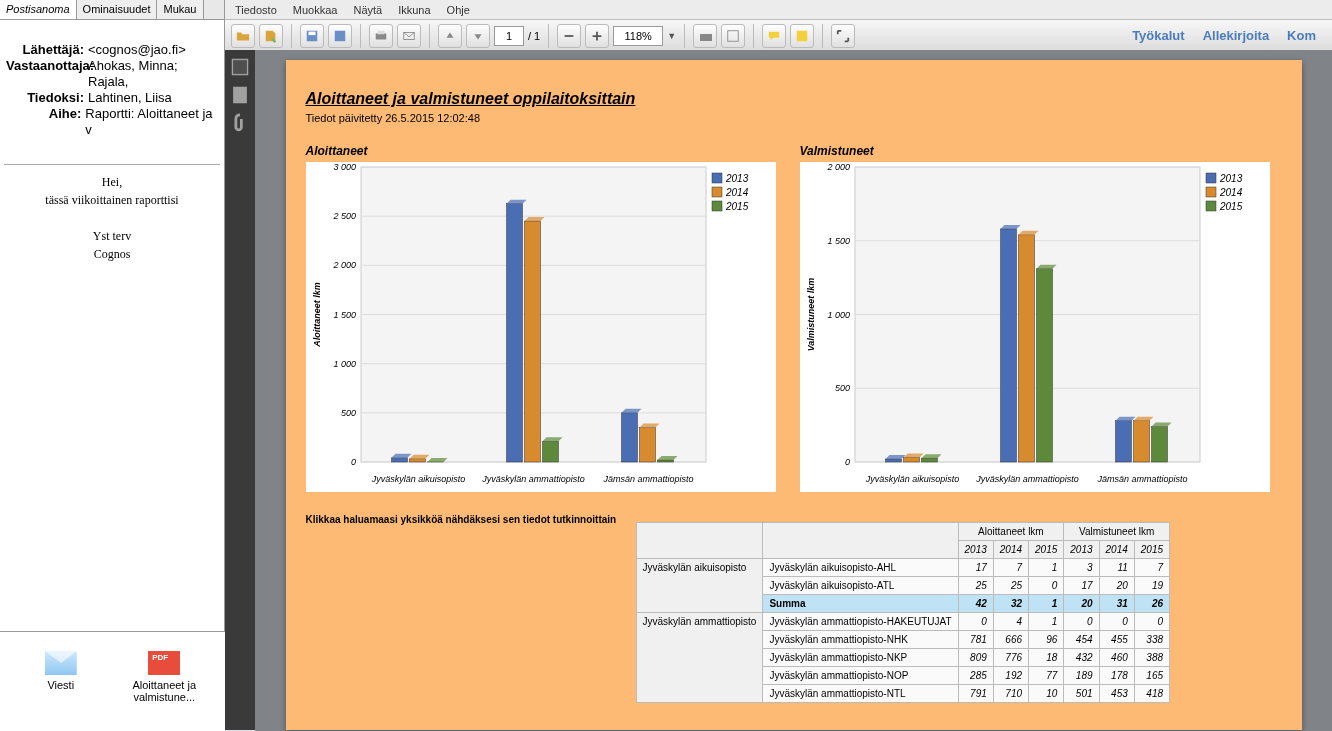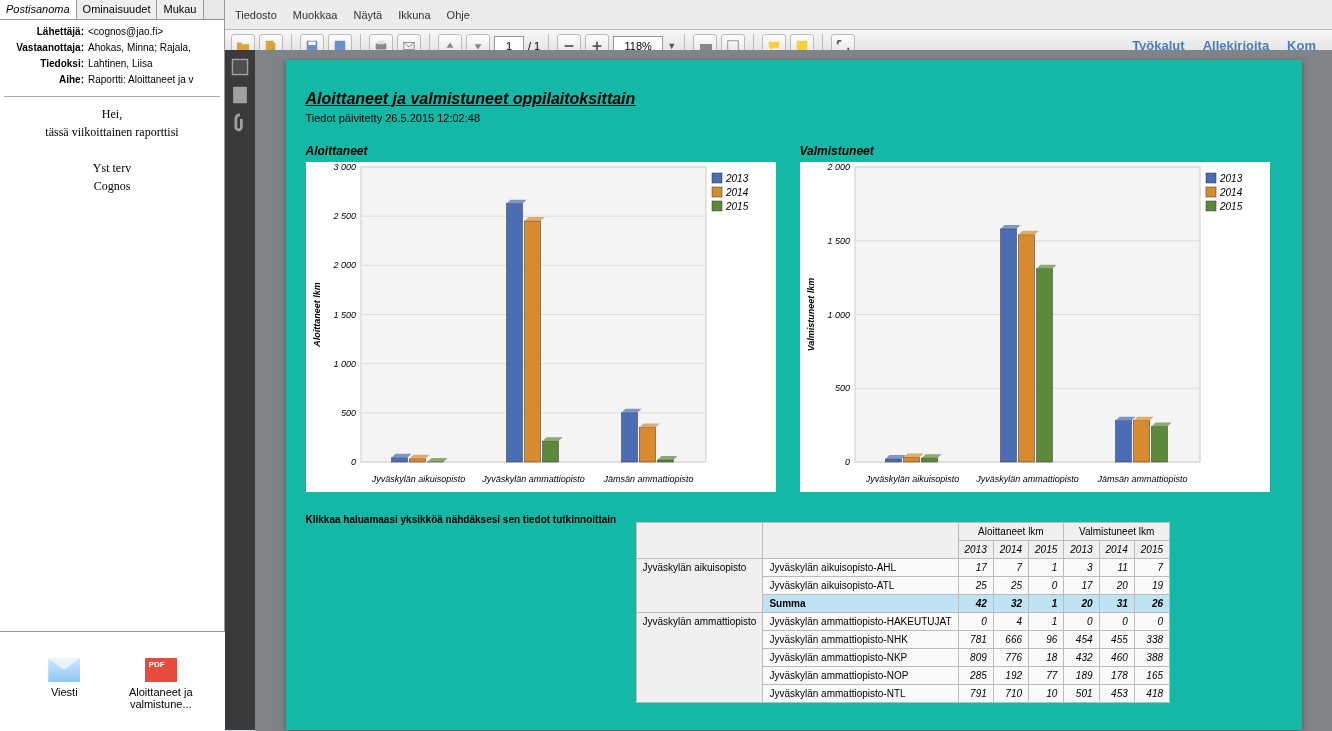--- a/index.html
+++ b/index.html
@@ -1,47 +1,47 @@
 <!DOCTYPE html>
 <html><head>
 <meta charset="utf-8">
 <style>
 * { box-sizing: border-box; margin: 0; padding: 0; }
 body { font-family: Tahoma, Arial, sans-serif; font-size: 11px; background: #f0f0f0; width: 1332px; height: 731px; overflow: hidden; position: relative; }
 .email-pane { position: absolute; left: 0; top: 0; width: 225px; height: 731px; background: #fff; border-right: 1px solid #999; }
 .email-tabs { display: flex; background: #e8e8e8; border-bottom: 1px solid #999; height: 20px; }
 .email-tab { padding: 3px 6px; font-size: 11px; border-right: 1px solid #999; background: #eee; cursor: pointer; }
 .email-tab.active { background: #fff; font-style: italic; }
-.email-header { padding: 4px 6px; font-size: 10px; line-height: 16px; }
+.email-header { padding: 22px 6px; font-size: 13px; line-height: 16px; }
 .email-header .row { display: flex; }
 .email-header .lbl { font-weight: bold; width: 82px; text-align: right; padding-right: 4px; }
 .email-body { border-top: 1px solid #aaa; margin: 4px; padding: 8px; font-size: 12px; line-height: 18px; height: 520px; overflow: hidden; font-family: "Times New Roman", serif; text-align: center; }
-.email-attach { position: absolute; bottom: 0; left: 0; width: 225px; height: 100px; border-top: 1px solid #999; background: #fff; display: flex; gap: 20px; padding: 26px; }
+.email-attach { position: absolute; bottom: 0; left: 0; width: 225px; height: 100px; border-top: 1px solid #999; background: #fff; display: flex; gap: 20px; padding: 19px; }
 .attach-item { text-align: center; width: 90px; font-size: 11px; }
 .attach-item .ico { width: 32px; height: 24px; margin: 0 auto 4px; }
 .ico-env { background: linear-gradient(#cfe8ff,#8ec7f0); clip-path: polygon(0 0,100% 0,100% 100%,0 100%); position: relative; }
 .ico-env:before { content:""; position:absolute; left:0; top:0; border-left:16px solid transparent; border-right:16px solid transparent; border-top:12px solid #fff; opacity:.6; }
 .ico-pdf { background:#e74c3c; position:relative; }
 .ico-pdf:before { content:"PDF"; color:#fff; font-size:8px; font-weight:bold; position:absolute; left:4px; top:2px; }
 
 .viewer { position:absolute; left:225px; top:0; right:0; height:731px; background:#dfe3e8; }
-.menubar { height:30px; background:#ececec; display:flex; gap:16px; padding:0 10px; font-size:11px; color:#333; align-items:center; border-bottom:1px solid #bbb; }
+.menubar { height:20px; background:#ececec; display:flex; gap:16px; padding:0 10px; font-size:11px; color:#333; align-items:center; border-bottom:1px solid #bbb; }
 .toolbar { height:32px; background:linear-gradient(#f7f7f7,#dcdcdc); border-bottom:1px solid #999; display:flex; align-items:center; padding:0 6px; gap:4px; }
 .tbtn { width:24px; height:24px; background:linear-gradient(#fefefe,#e0e0e0); border:1px solid #bbb; border-radius:3px; display:flex; align-items:center; justify-content:center; cursor:pointer; }
 .tbtn svg { width:14px; height:14px; }
 .tsep { width:1px; height:24px; background:#bbb; margin:0 4px; }
 .page-input { width:30px; height:20px; text-align:center; border:1px solid #999; font-size:11px; }
 .zoom-input { width:50px; height:20px; text-align:center; border:1px solid #999; font-size:11px; }
 .toolbar-right { margin-left:auto; display:flex; gap:18px; font-size:13px; font-weight:bold; color:#4a7dbf; padding-right:10px; }
 
 .sidebar-icons { position:absolute; left:0; top:50px; width:30px; height:680px; background:#3a3a3a; display:flex; flex-direction:column; gap:6px; padding-top:6px; align-items:center; }
 .sb-ico { width:22px; height:22px; cursor:pointer; opacity:.8; }
 
 .doc-scroll { position:absolute; left:30px; top:50px; right:0; bottom:0; background:#808489; overflow:auto; }
-.page { background:#14b8a6; margin:10px auto; width:1016px; min-height:670px; padding:30px 20px 10px 20px; box-shadow:0 2px 6px rgba(0,0,0,.4); }
+.page { background:#fdba74; margin:10px auto; width:1016px; min-height:670px; padding:30px 20px 10px 20px; box-shadow:0 2px 6px rgba(0,0,0,.4); }
 
 .rpt-title { font-size:16px; font-weight:bold; text-decoration:underline; font-style:italic; margin-bottom:4px; }
 .rpt-sub { font-size:11px; margin-bottom:20px; }
 .charts-row { display:flex; gap:24px;font-style:italic; }
 .chart-block { position:relative; }
 .chart-head { font-size:12px; font-weight:bold; margin-bottom:4px; }
 .chart-svg { background:#fff; }
 
 .data-table { margin-top:14px; border-collapse:collapse; font-size:10px; }
 .data-table th, .data-table td { border:1px solid #bbb; padding:3px 6px; text-align:right; background:#fafafa; }

